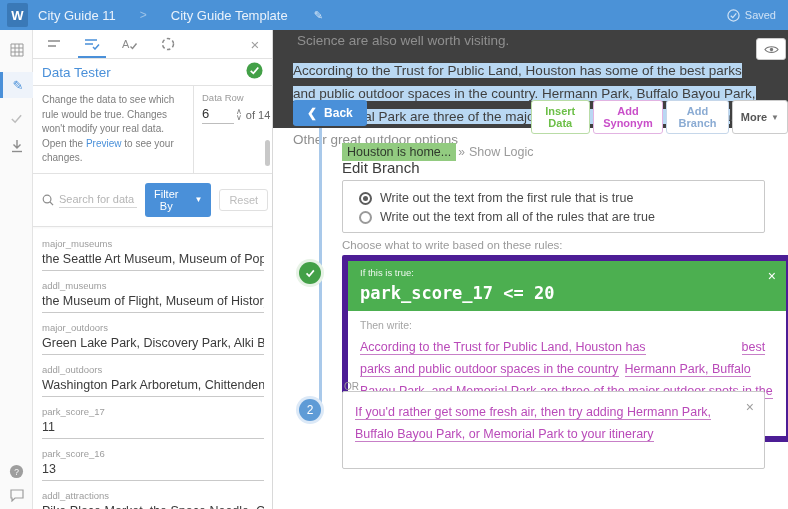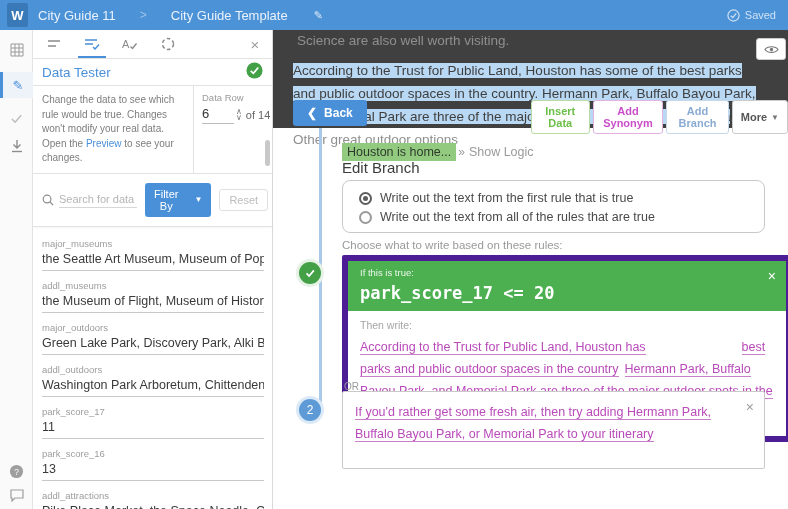--- a/index.html
+++ b/index.html
@@ -75,21 +75,21 @@
   .fmt-btn.blue { color:#8aabd3; border-color:#c6d7ea; }
   .fmt-btn.plain { color:#555; border-color:#ccc; }
   .fmt-btn .caret { font-size:8px; color:#777; font-weight:normal; }
 
   .branch-line { position:absolute; left:46px; top:98px; width:3px; height:284px; background:#a9c9ea; }
   .chip-row { position:absolute; left:69px; top:103px; display:flex; align-items:center; font-size:12.5px;margin-top:10px; }
   .chip { background:#92cb80; color:#2f3a2c; padding:2px 5px; }
   .chip-arrow { color:#9a9a9a; margin:0 4px 0 2px; font-size:12px; }
   .show-logic { color:#9a9a9a; }
   .edit-branch-title { position:absolute; left:69px; top:129px; font-size:15px; color:#3c3c3c; }
-  .radio-card { position:absolute; left:69px; top:150px; width:423px; height:53px; background:#fff; border:1px solid #c9c9c9; border-radius:8px; padding:10px 14px 0 16px; }
+  .radio-card { position:absolute; left:69px; top:150px; width:423px; height:53px; background:#fff; border:1px solid #c9c9c9; border-radius:2px; padding:10px 14px 0 16px; }
   .radio-row { display:flex; align-items:center; gap:8px; font-size:12.5px; color:#4a4a4a; margin-bottom:5px; }
   .radio { width:13px; height:13px; border-radius:50%; border:2px solid #9a9a9a; position:relative; flex:0 0 auto; }
   .radio.selected { border-color:#5c5c5c; }
   .radio.selected::after { content:""; position:absolute; left:2px; top:2px; width:5px; height:5px; border-radius:50%; background:#5c5c5c; }
   .choose-label { position:absolute; left:69px; top:209px; font-size:11.5px; color:#9a9a9a; }
 
   .rule1-card { position:absolute; left:69px; top:225px; width:450px; background:#fff; border:6px solid #4c1d95; border-radius:2px; }
   .rule1-header { background:#4caf50; padding:6px 12px 8px; position:relative; }
   .rule1-if { font-size:9.5px; color:rgba(255,255,255,.9); }
   .rule1-cond { font-family:"DejaVu Sans Mono", monospace; font-weight:bold; font-size:17px; color:#fff; margin-top:5px; }

